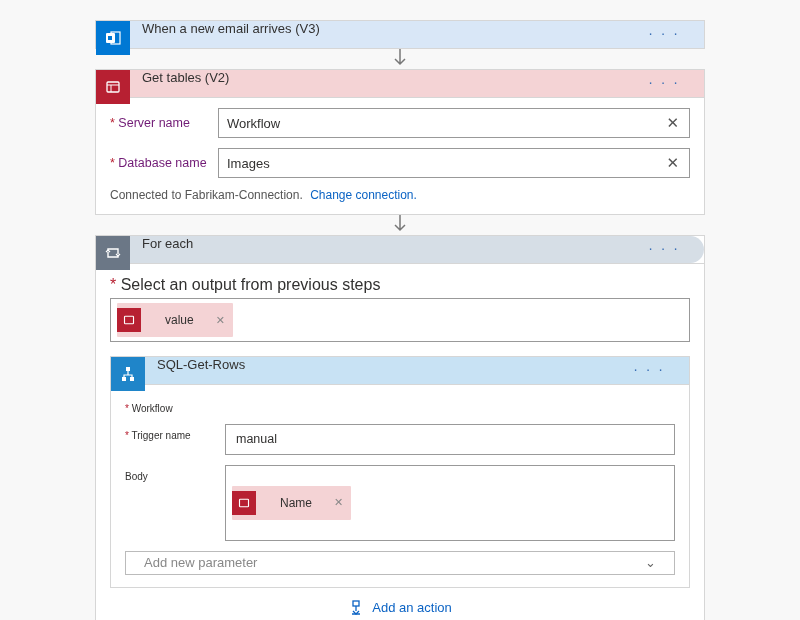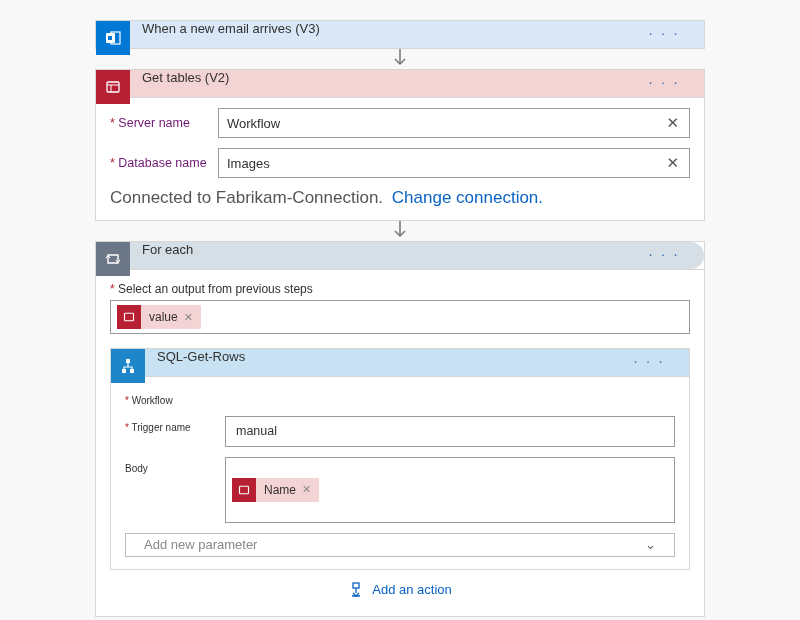--- a/index.html
+++ b/index.html
@@ -77,52 +77,53 @@
       background: #fff;
     }
     .field-input span.val { flex: 1; }
     .clear-x {
       font-size: 15px;
       color: #555;
       cursor: pointer;
       padding: 0 2px;
     }
     .conn-line {
-      font-size: 17px;
+      font-size: 12px;
       color: #555;
       margin-top: 8px;
     }
     .conn-line a { color: #0b63c4; text-decoration: none; margin-left: 4px; cursor: pointer; }
     .arrow {
       text-align: center;
       height: 20px;
       position: relative;
     }
     .arrow svg { display:block; margin:0 auto; }
     .foreach-body {
       border-top: 1px solid #d6d6d6;
       padding: 12px 14px 14px 14px;
     }
     .sel-label {
-      font-size: 12px;
+      font-size: 16px;
       margin-bottom: 4px;
     }
     .sel-label .ast { color:#b72032; }
     .pill-box {
       border: 1px solid #999;
       padding: 4px 6px;
       margin-bottom: 14px;
     }
     .token {
       display: inline-flex;
       align-items: center;
       background: #f4d3d5;
       border-radius: 1px;
-      height: 24px;
+      height: 34px;
       font-size: 12px;
+      gap: 16px;
     }
     .token .tk-icon {
       width: 24px;
       height: 24px;
       background: #b72032;
       display: inline-flex;
       align-items: center;
       justify-content: center;
     }
     .token .tk-txt { padding: 0 6px 0 8px; color:#323130; }

